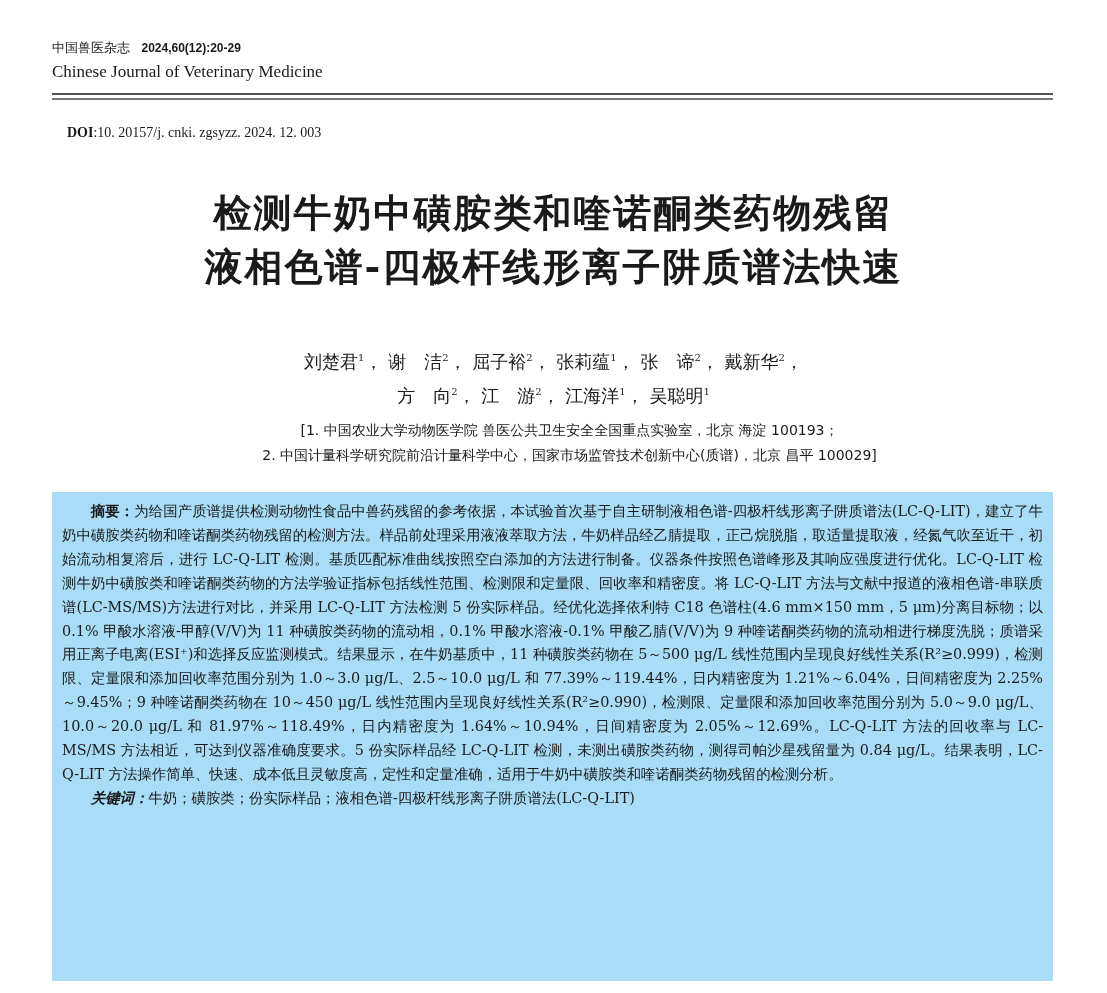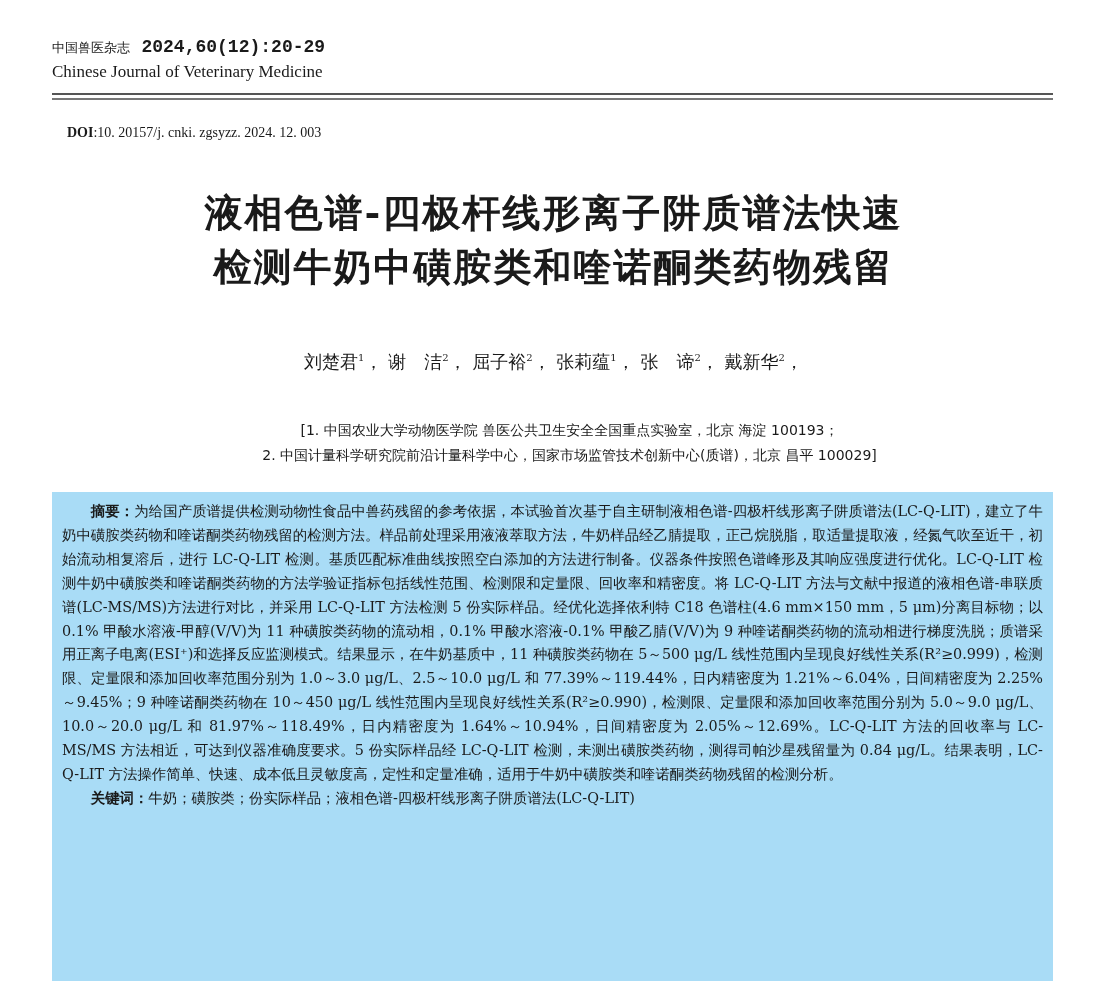--- a/index.html
+++ b/index.html
@@ -1,20 +1,20 @@
 <!DOCTYPE html>
 <html><head>
 <meta charset="utf-8">
 <style>
   html, body { margin:0; padding:0; background:#ffffff; }
   body { width:1107px; height:993px; position:relative; overflow:hidden;
          font-family:"DejaVu Serif","Liberation Serif",serif; color:#1a1a1a; }
   .journal-line1 { position:absolute; left:52px; top:38px; font-size:14px; line-height:18px; }
   .journal-line1 .cn { font-family:"DejaVu Serif",serif; font-size:13px; margin-right:7px; }
-  .journal-line1 .vol { font-family:Liberation Mono, monospace; font-weight:bold; font-size:18px; }
+  .journal-line1 .vol { font-family:Liberation Sans, sans-serif; font-weight:bold; font-size:12px; }
   .journal-line2 { position:absolute; left:52px; top:62px; font-family:"Liberation Serif",serif;
                    font-size:17px; }
   .rule { position:absolute; left:52px; width:1001px; height:2px; background:#555; }
   .rule.r1 { top:93px; } .rule.r2 { top:98px; background:#777; }
   .doi { position:absolute; left:67px; top:125px; font-family:"Liberation Serif",serif; font-size:14px; }
   .doi b { font-weight:bold; }
   .title { position:absolute; left:0; width:1107px; top:186px; text-align:center;
            font-family:"DejaVu Serif",serif; font-weight:bold; font-size:38px;
            line-height:54px; letter-spacing:2px; }
   .authors { position:absolute; left:0; width:1107px; top:343px; text-align:center;
@@ -22,50 +22,56 @@
   .authors sup { font-size:10px; }
   .affil { position:absolute; left:16px; width:1107px; top:418px; text-align:center;
            font-size:14px; line-height:25px; font-family:"DejaVu Sans",sans-serif; }
   .abstract-box { position:absolute; left:52px; top:492px; width:1001px; height:489px;
                   background:#a9dcf6; box-sizing:border-box; padding:8px 10px 0 10px; }
   .abstract-box p { margin:0; font-size:14.4px; line-height:23.9px; text-align:justify;
                     text-indent:2em; font-family:"DejaVu Serif",serif; }
   .abstract-box .label { font-weight:bold; font-family:"DejaVu Sans",sans-serif; }
   .keywords { font-size:14.4px; line-height:23.9px; padding-left:2em;
               font-family:"DejaVu Serif",serif; }
-  .keywords .label { font-weight:bold; font-family:"DejaVu Sans",sans-serif; }
+  .keywords .label { font-weight:bold; font-family:"DejaVu Sans",sans-serif;font-style:italic; }
 </style>
 </head>
 <body>
 
 <div class="journal-line1">
   <span class="cn">中国兽医杂志</span>
   <span class="vol">2024,60(12):20-29</span>
 </div>
 <div class="journal-line2">Chinese Journal of Veterinary Medicine</div>
 <div class="rule r1"></div>
 <div class="rule r2"></div>
 
 <div class="doi">
   <b>DOI</b><span>:10. 20157/j. cnki. zgsyzz. 2024. 12. 003</span>
 </div>
 
 <div class="title">
+  <div>检测牛奶中磺胺类和喹诺酮类药物残留</div>
   <div>液相色谱-四极杆线形离子阱质谱法快速</div>
-  <div>检测牛奶中磺胺类和喹诺酮类药物残留</div>
 </div>
 
 <div class="authors">
   <div>
     <span><span>刘楚君</span><sup>1</sup></span>，
     <span><span>谢　洁</span><sup>2</sup></span>，
     <span><span>屈子裕</span><sup>2</sup></span>，
     <span><span>张莉蕴</span><sup>1</sup></span>，
     <span><span>张　谛</span><sup>2</sup></span>，
     <span><span>戴新华</span><sup>2</sup></span>，
+  </div>
+  <div>
+    <span><span>方　向</span><sup>2</sup></span>，
+    <span><span>江　游</span><sup>2</sup></span>，
+    <span><span>江海洋</span><sup>1</sup></span>，
+    <span><span>吴聪明</span><sup>1</sup></span>
   </div>
 </div>
 
 <div class="affil">
   <div>[1. 中国农业大学动物医学院 兽医公共卫生安全全国重点实验室，北京 海淀 100193；</div>
   <div>2. 中国计量科学研究院前沿计量科学中心，国家市场监管技术创新中心(质谱)，北京 昌平 100029]</div>
 </div>
 
 <div class="abstract-box">
   <p><span class="label">摘要：</span><span>为给国产质谱提供检测动物性食品中兽药残留的参考依据，本试验首次基于自主研制液相色谱-四极杆线形离子阱质谱法(LC-Q-LIT)，建立了牛奶中磺胺类药物和喹诺酮类药物残留的检测方法。样品前处理采用液液萃取方法，牛奶样品经乙腈提取，正己烷脱脂，取适量提取液，经氮气吹至近干，初始流动相复溶后，进行 LC-Q-LIT 检测。基质匹配标准曲线按照空白添加的方法进行制备。仪器条件按照色谱峰形及其响应强度进行优化。LC-Q-LIT 检测牛奶中磺胺类和喹诺酮类药物的方法学验证指标包括线性范围、检测限和定量限、回收率和精密度。将 LC-Q-LIT 方法与文献中报道的液相色谱-串联质谱(LC-MS/MS)方法进行对比，并采用 LC-Q-LIT 方法检测 5 份实际样品。经优化选择依利特 C18 色谱柱(4.6 mm×150 mm，5 μm)分离目标物；以 0.1% 甲酸水溶液-甲醇(V/V)为 11 种磺胺类药物的流动相，0.1% 甲酸水溶液-0.1% 甲酸乙腈(V/V)为 9 种喹诺酮类药物的流动相进行梯度洗脱；质谱采用正离子电离(ESI⁺)和选择反应监测模式。结果显示，在牛奶基质中，11 种磺胺类药物在 5～500 μg/L 线性范围内呈现良好线性关系(R²≥0.999)，检测限、定量限和添加回收率范围分别为 1.0～3.0 μg/L、2.5～10.0 μg/L 和 77.39%～119.44%，日内精密度为 1.21%～6.04%，日间精密度为 2.25%～9.45%；9 种喹诺酮类药物在 10～450 μg/L 线性范围内呈现良好线性关系(R²≥0.990)，检测限、定量限和添加回收率范围分别为 5.0～9.0 μg/L、10.0～20.0 μg/L 和 81.97%～118.49%，日内精密度为 1.64%～10.94%，日间精密度为 2.05%～12.69%。LC-Q-LIT 方法的回收率与 LC-MS/MS 方法相近，可达到仪器准确度要求。5 份实际样品经 LC-Q-LIT 检测，未测出磺胺类药物，测得司帕沙星残留量为 0.84 μg/L。结果表明，LC-Q-LIT 方法操作简单、快速、成本低且灵敏度高，定性和定量准确，适用于牛奶中磺胺类和喹诺酮类药物残留的检测分析。</span></p>

